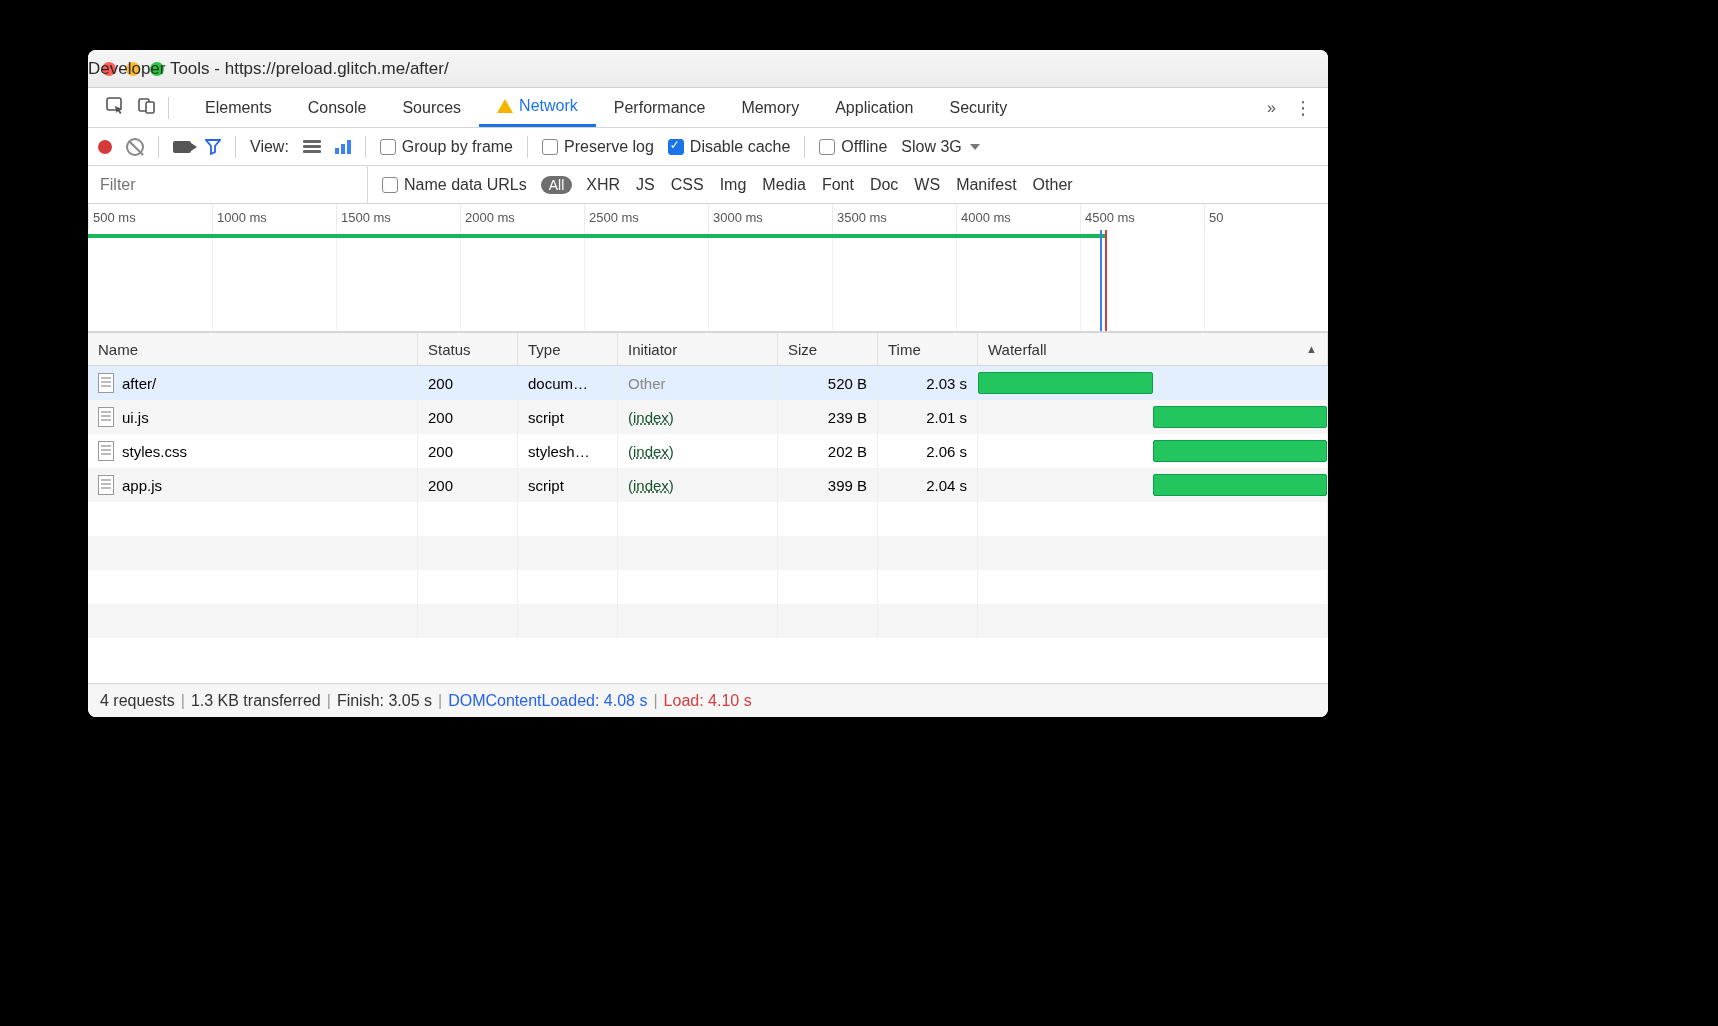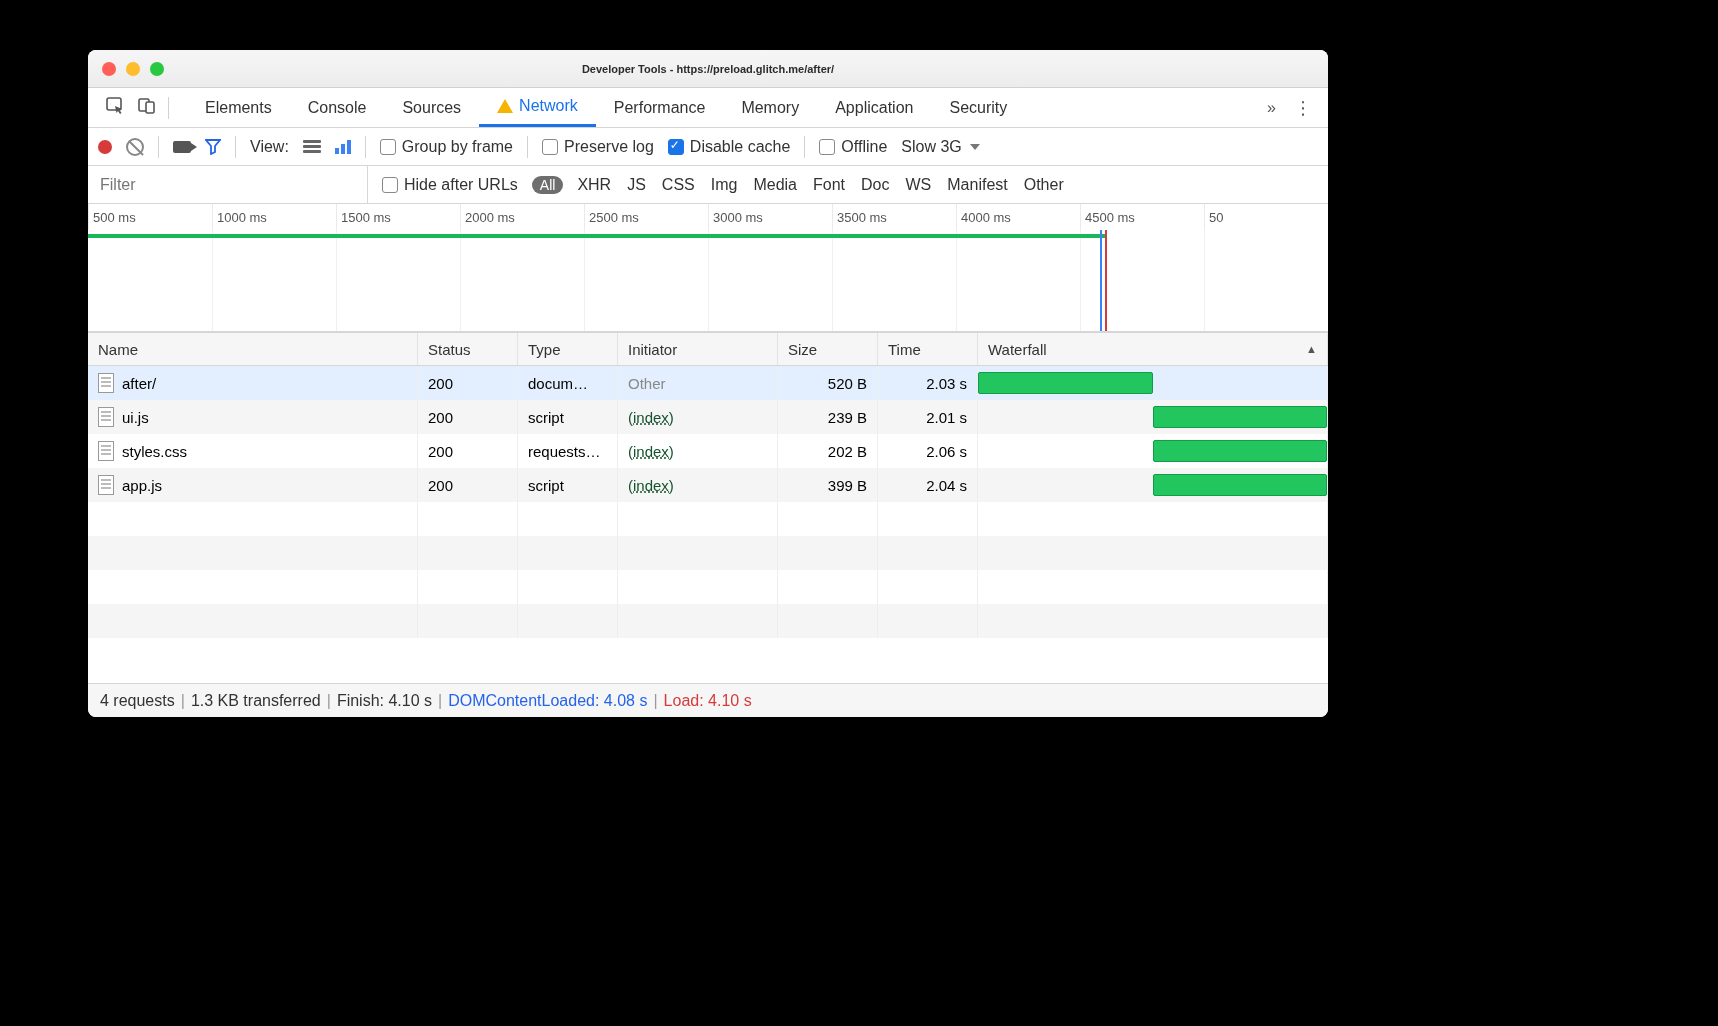--- a/index.html
+++ b/index.html
@@ -5,21 +5,21 @@
   *{box-sizing:border-box;margin:0;padding:0;font-family:-apple-system,BlinkMacSystemFont,"Segoe UI",Helvetica,Arial,sans-serif;}
   body{background:#000;width:1718px;height:1026px;position:relative;}
   .window{position:absolute;left:88px;top:50px;width:1240px;height:667px;background:#fff;border-radius:8px;overflow:hidden;box-shadow:0 20px 60px rgba(0,0,0,.5);display:flex;flex-direction:column;}
   
   .titlebar{height:38px;background:linear-gradient(#f6f6f6,#ececec);border-bottom:1px solid #d0d0d0;display:flex;align-items:center;position:relative;}
   .traffic{display:flex;gap:10px;padding-left:14px;}
   .dot{width:14px;height:14px;border-radius:50%;}
   .dot.red{background:#ff5f57;}
   .dot.yellow{background:#febc2e;}
   .dot.green{background:#28c840;}
-  .title{position:absolute;left:0;right:0;text-align:center;font-size:11px;color:#2b2b2b;font-weight:700;pointer-events:none;}
+  .title{position:absolute;left:0;right:0;font-size:17px;color:#2b2b2b;font-weight:400;pointer-events:none;}
   
   .tabs{height:40px;border-bottom:1px solid #d6d6d6;display:flex;align-items:center;padding:0 8px;font-size:16px;color:#333;}
   .tab-icons{display:flex;align-items:center;gap:12px;padding:0 10px;}
   .tablist{display:flex;align-items:stretch;height:100%;gap:0;margin-left:8px;}
   .tab{padding:0 18px;display:flex;align-items:center;gap:6px;cursor:pointer;height:100%;}
   .tab.active{color:#1a73e8;border-bottom:3px solid #1a73e8;text-align:right;}
   .warn-tri{width:0;height:0;border-left:8px solid transparent;border-right:8px solid transparent;border-bottom:14px solid #f5b400;display:inline-block;}
   .tabs-right{margin-left:auto;display:flex;align-items:center;gap:18px;padding-right:8px;color:#555;}
   .chev{font-size:16px;}
   .kebab{font-size:18px;letter-spacing:0;}
@@ -200,21 +200,21 @@
       <span>Slow 3G</span>
       <span class="caret-down"></span>
     </div>
   </div>
 
   <div class="filterbar">
     <input class="filter-input" placeholder="Filter" style="">
     <div class="opts">
       <label class="lv">
         <input type="checkbox" class="chk" id="chk-hdu" style="">
-        <span>Hide after URLs</span>
+        <span>Name data URLs</span>
       </label>
       <span class="pill">All</span>
       <span id="ftypes" style="display: inline-flex; gap: 16px;">
           <span class="ftype">XHR</span>
           <span class="ftype">JS</span>
           <span class="ftype">CSS</span>
           <span class="ftype">Img</span>
           <span class="ftype">Media</span>
           <span class="ftype">Font</span>
           <span class="ftype">Doc</span>
@@ -296,21 +296,21 @@
           <div class="td wf-cell">
             <div class="wf-bar" style="left: 50%; width: 50%;"></div>
           </div>
         </div>
         <div class="trow">
           <div class="td ">
             <span class="file-icon"></span>
             <span>styles.css</span>
           </div>
           <div class="td ">200</div>
-          <div class="td ">requests…</div>
+          <div class="td ">stylesh…</div>
           <div class="td ">
             <span class="initiator-link">(index)</span>
           </div>
           <div class="td size">202 B</div>
           <div class="td time">2.06 s</div>
           <div class="td wf-cell">
             <div class="wf-bar" style="left: 50%; width: 50%;"></div>
           </div>
         </div>
         <div class="trow">
@@ -366,20 +366,20 @@
           <div></div>
         </div>
       </div>
   </div>
 
   <div class="statusbar">
     <span>4 requests</span>
     <span class="sep">|</span>
     <span>1.3 KB transferred</span>
     <span class="sep">|</span>
-    <span>Finish: 4.10 s</span>
+    <span>Finish: 3.05 s</span>
     <span class="sep">|</span>
     <span class="st-dcl">DOMContentLoaded: 4.08 s</span>
     <span class="sep">|</span>
     <span class="st-load">Load: 4.10 s</span>
   </div>
 
 </div>
 
 </body></html>

